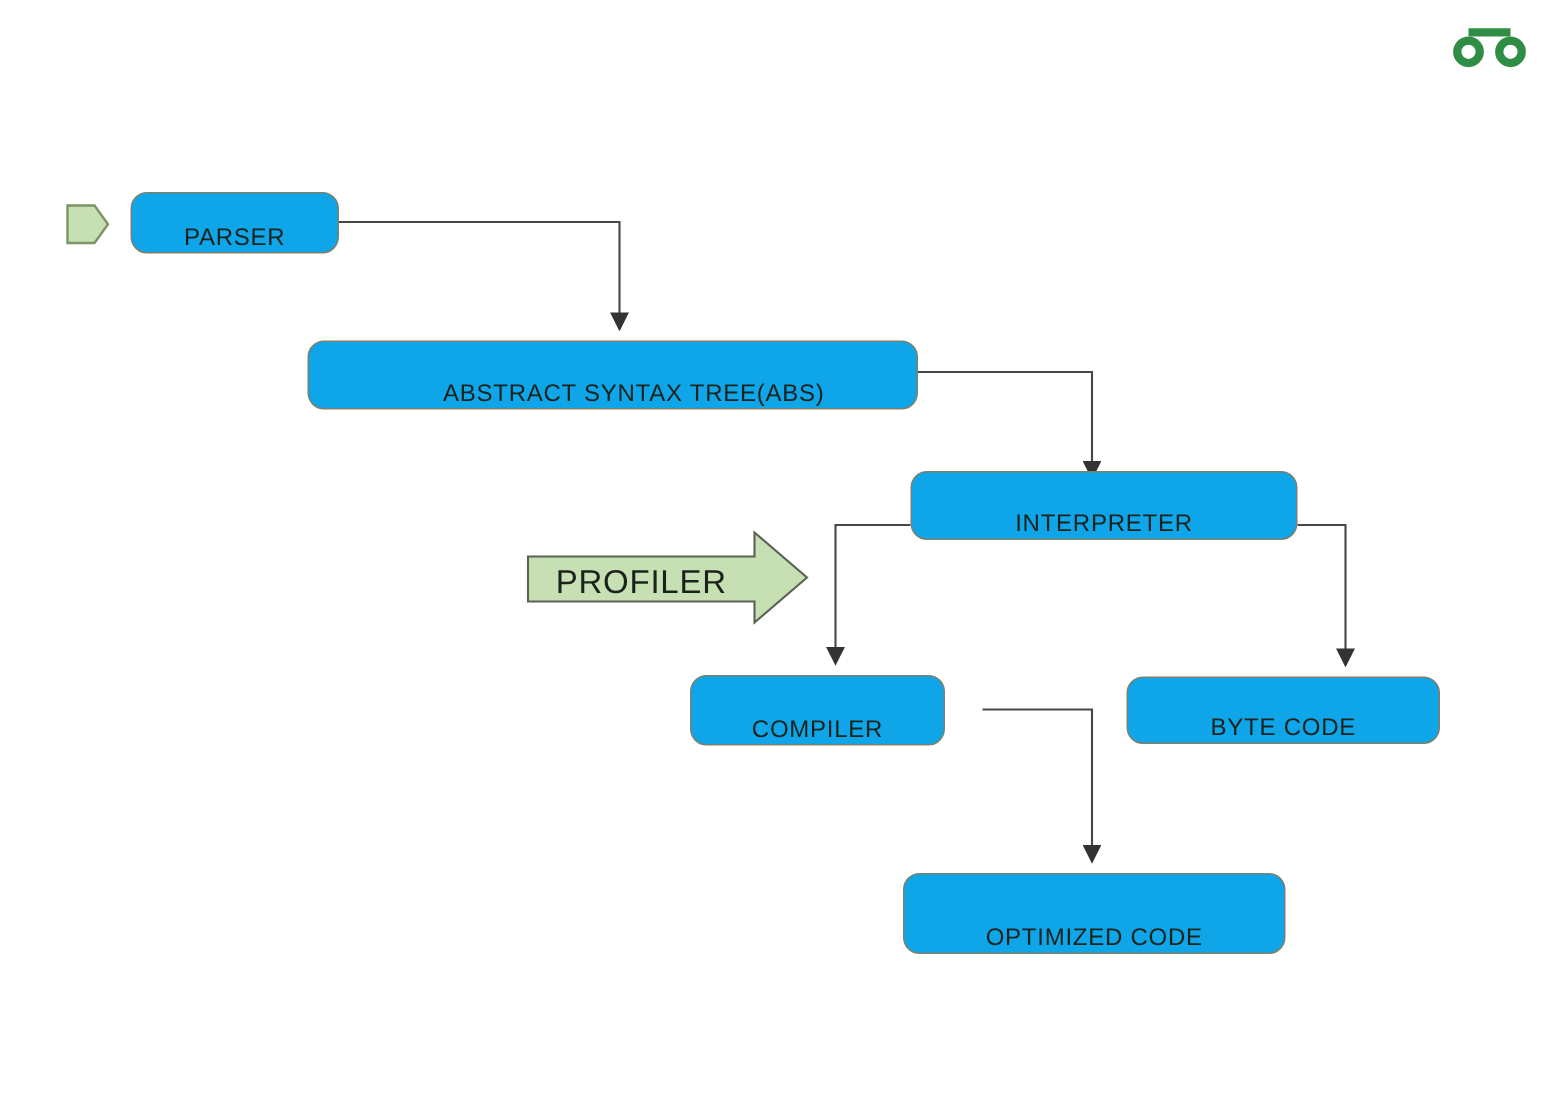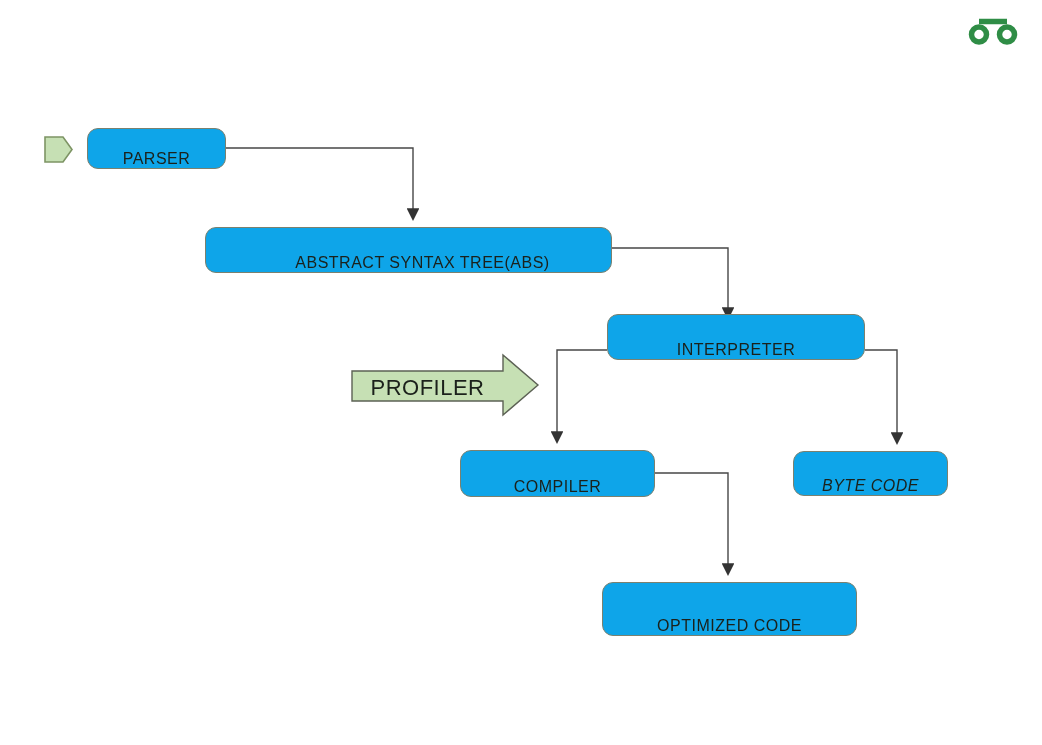--- a/index.html
+++ b/index.html
@@ -32,22 +32,22 @@
     border-radius: 11px;
     font-size: 16px;
     letter-spacing: 0.5px;
     color: #1b211b;
     box-sizing: border-box;
     white-space: nowrap;
   }
   .node-parser        { left: 87px;  top: 128px; width: 139px; height: 41px; }
   .node-ast           { left: 205px; top: 227px; width: 407px; height: 46px; padding-left: 28px; }
   .node-interpreter   { left: 607px; top: 314px; width: 258px; height: 46px; }
-  .node-compiler      { left: 460px; top: 450px; width: 195px; height: 47px; }
-  .node-bytecode      { left: 793px; top: 451px; width: 155px; height: 45px; font-style: italic; }
+  .node-compiler      { left: 460px; top: 450px; width: 170px; height: 47px; }
+  .node-bytecode      { left: 751px; top: 451px; width: 209px; height: 45px; }
   .node-optimized     { left: 602px; top: 582px; width: 255px; height: 54px; }
   .profiler-label {
     position: absolute;
     z-index: 1;
     left: 352px;
     top: 371px;
     width: 151px;
     height: 30px;
     display: flex;
     align-items: flex-end;

